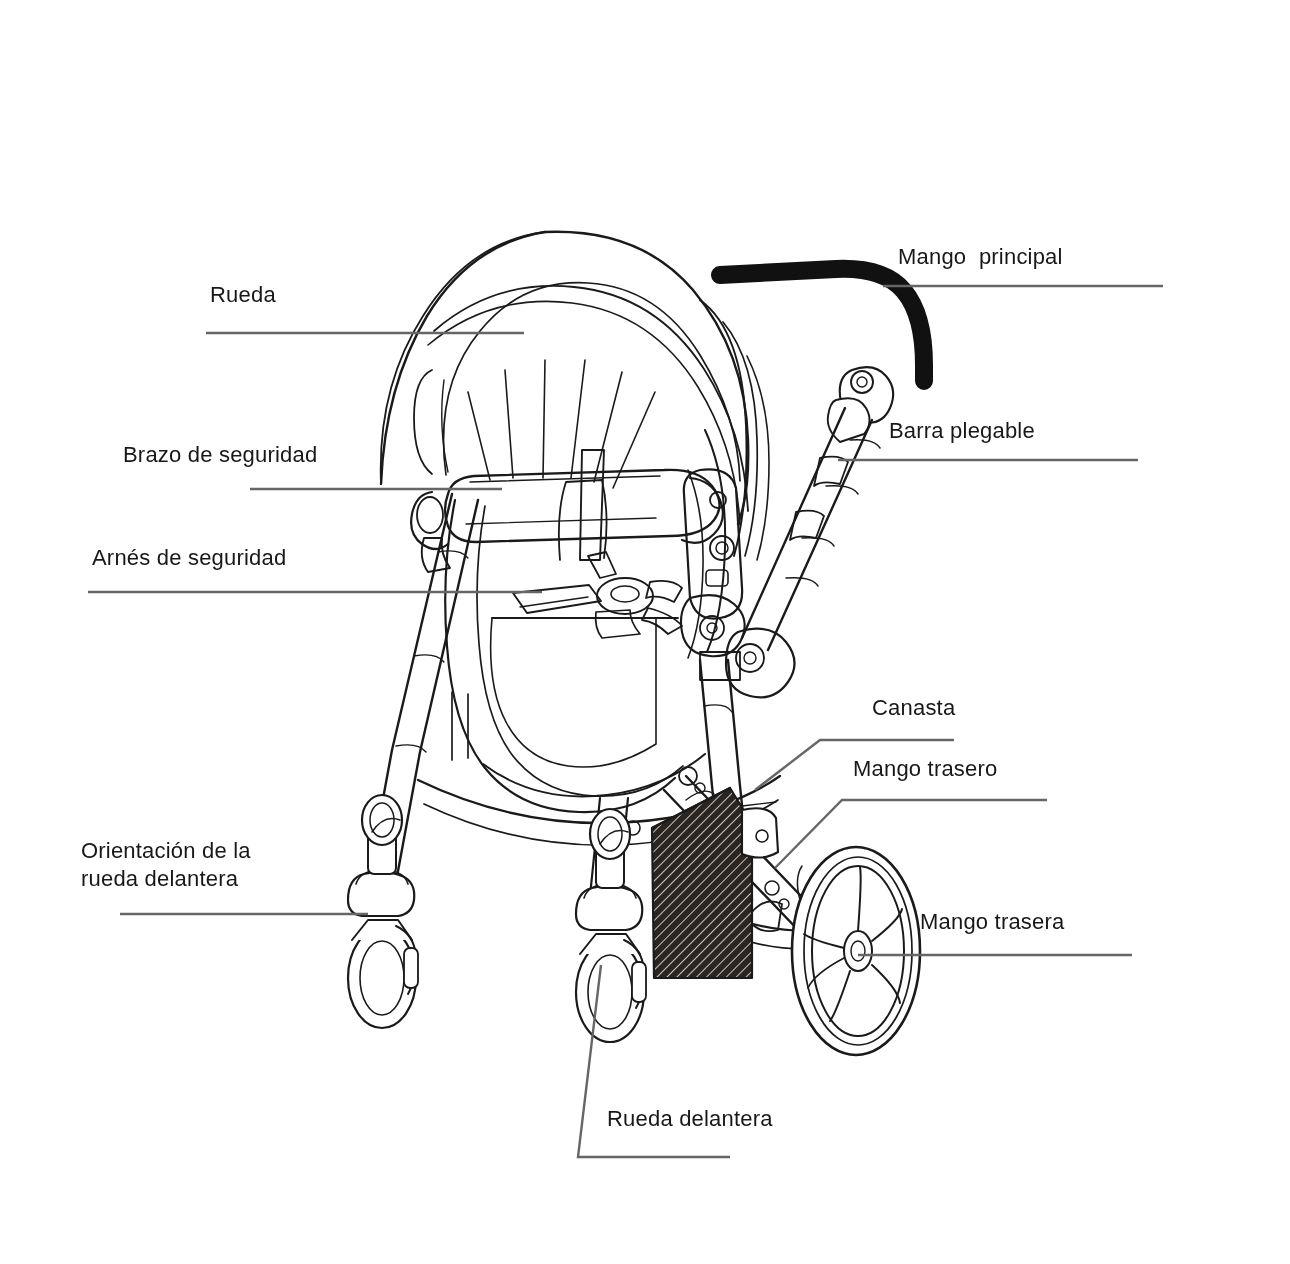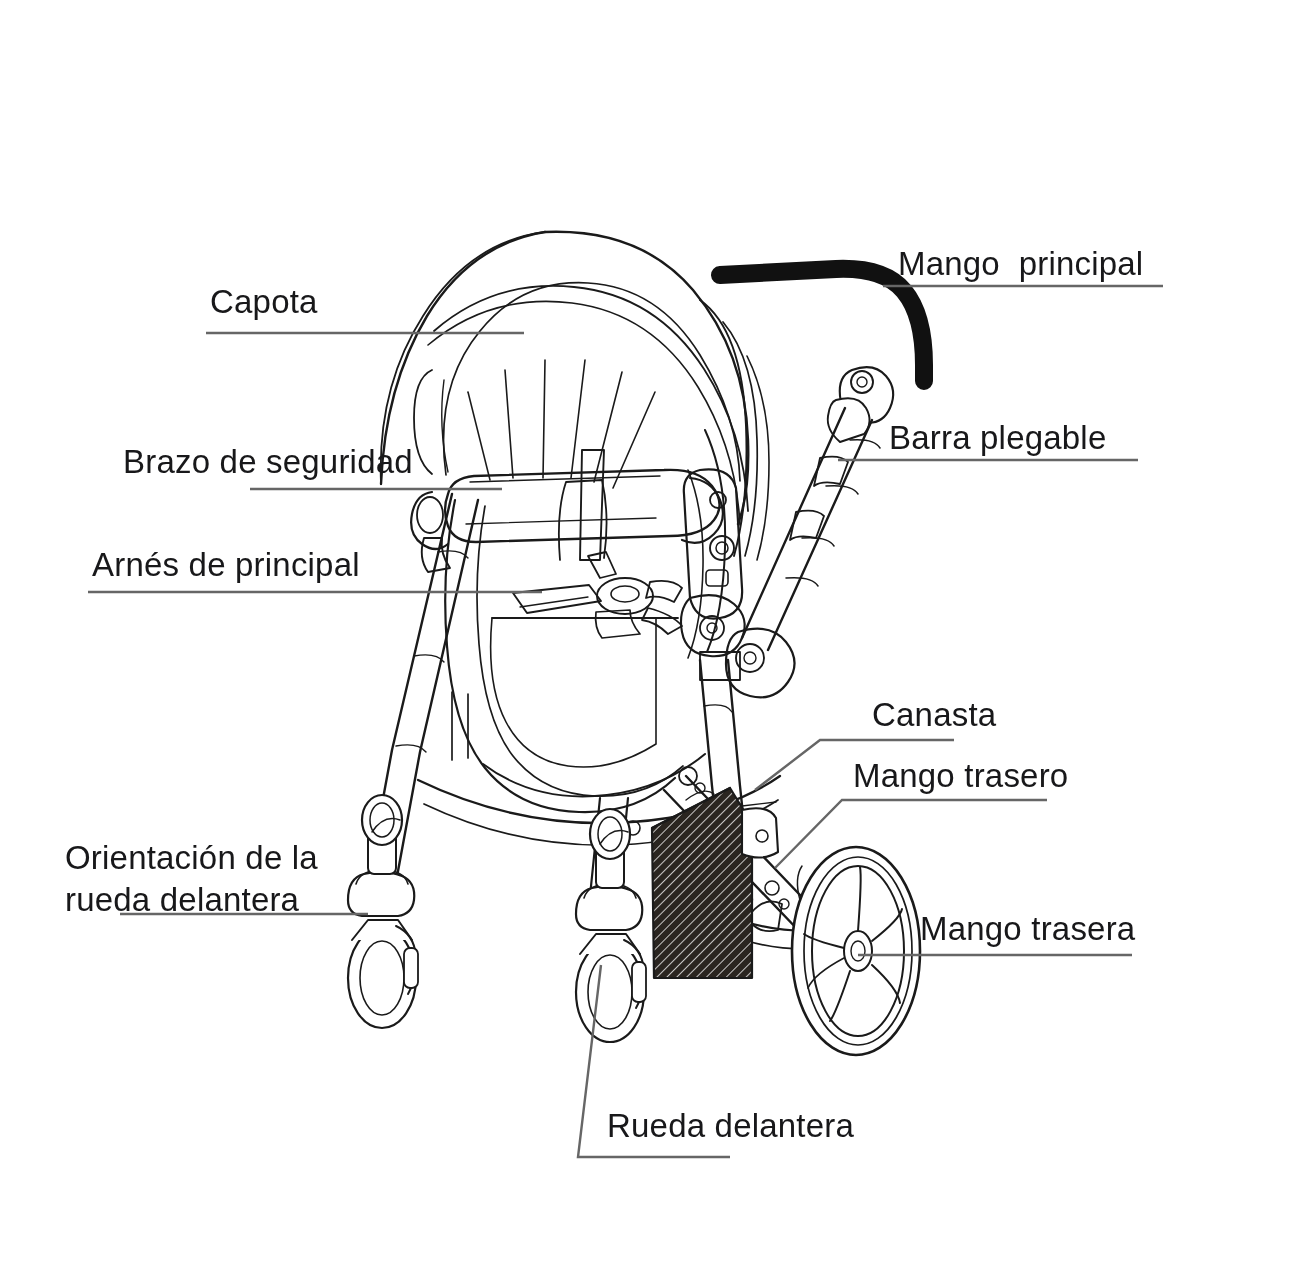--- a/index.html
+++ b/index.html
@@ -22,29 +22,30 @@
     position: absolute;
     left: 0;
     top: 0;
     width: 1290px;
     height: 1264px;
   }
   .callout-label {
     position: absolute;
     font-family: "Liberation Sans", sans-serif;
     color: #18181a;
-    font-size: 33px;
+    font-size: 22px;
     font-weight: 400;
     letter-spacing: 0.2px;
     line-height: 1.28;
     white-space: pre;
     -webkit-font-smoothing: antialiased;
   }
   .callout-label.two-line {
     white-space: pre-line;
+    margin-left: 16px;
   }
 </style>
 </head>
 <body>
 
 <div id="stage">
 
   <svg id="diagram-svg" viewBox="0 0 1290 1264">
     <defs>
       <pattern id="basket-hatch" width="7" height="7" patternTransform="rotate(45)" patternUnits="userSpaceOnUse">
@@ -237,29 +238,29 @@
       <line x1="838" y1="460" x2="1138" y2="460"></line>
       <line x1="88" y1="592" x2="542" y2="592"></line>
       <polyline points="755,790 820,740 954,740"></polyline>
       <polyline points="775,868 842,800 1047,800"></polyline>
       <line x1="120" y1="914" x2="368" y2="914"></line>
       <line x1="858" y1="955" x2="1132" y2="955"></line>
       <polyline points="601,965 578,1157 730,1157"></polyline>
     </g>
   </svg>
 
-  <div class="callout-label" style="left:210px; top:281px;">Capota</div>
+  <div class="callout-label" style="left:210px; top:281px;">Rueda</div>
 
   <div class="callout-label" style="left:898px; top:243px;">Mango  principal</div>
 
   <div class="callout-label" style="left:123px; top:441px;">Brazo de seguridad</div>
 
   <div class="callout-label" style="left:889px; top:417px;">Barra plegable</div>
 
-  <div class="callout-label" style="left:92px; top:544px;">Arnés de principal</div>
+  <div class="callout-label" style="left:92px; top:544px;">Arnés de seguridad</div>
 
   <div class="callout-label" style="left:872px; top:694px;">Canasta</div>
 
   <div class="callout-label" style="left:853px; top:755px;">Mango trasero</div>
 
   <div class="callout-label two-line" style="left:65px; top:837px;">Orientación de la
 rueda delantera</div>
 
   <div class="callout-label" style="left:920px; top:908px;">Mango trasera</div>
 

